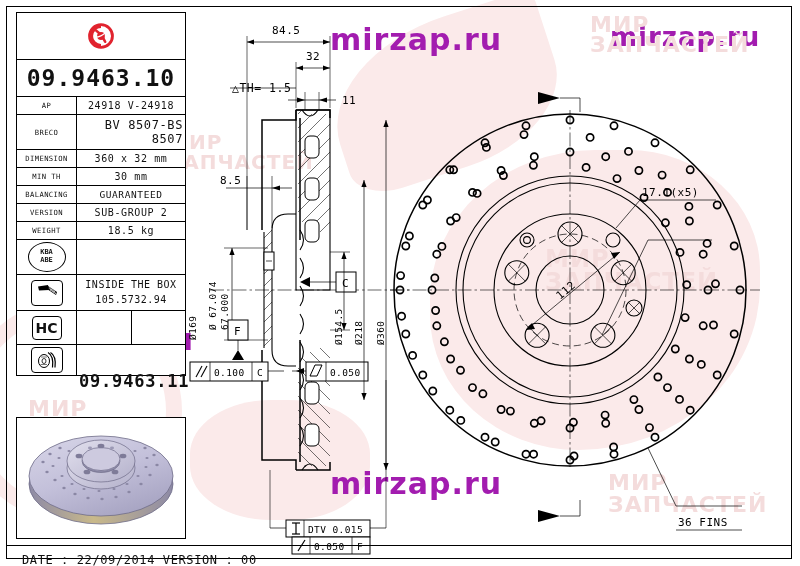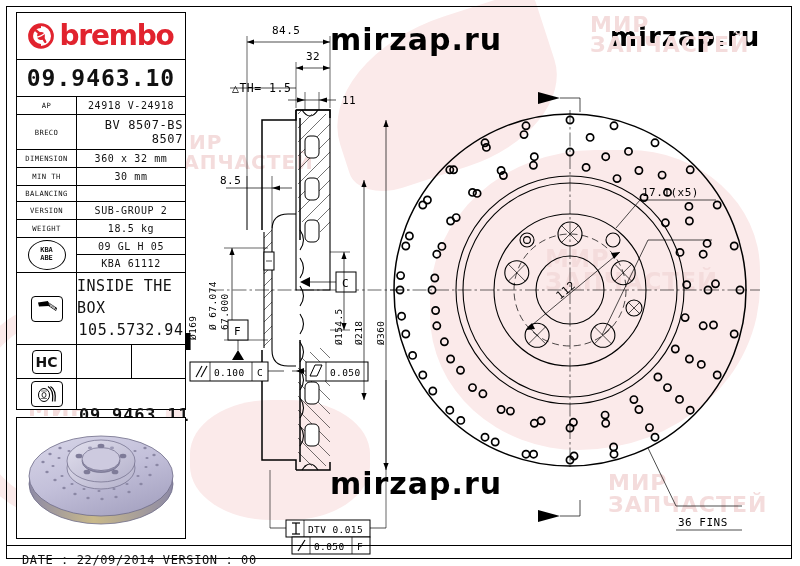--- a/index.html
+++ b/index.html
@@ -3,21 +3,21 @@
 <meta charset="utf-8">
 <style>
   html,body{margin:0;padding:0;background:#fff;}
   body{width:800px;height:566px;position:relative;overflow:hidden;
        font-family:"DejaVu Sans Mono","Liberation Mono",monospace;color:#111;}
 
   
   .wm{position:absolute;pointer-events:none;user-select:none;z-index:0;}
   .wm-txt{color:#f4dcdc;font-family:"DejaVu Sans","Liberation Sans",sans-serif;
           font-weight:bold;letter-spacing:1px;}
-  .wm-ru{color:#000000;}
+  .wm-ru{color:#a21caf;}
   .wm-circle{border-radius:50%;border:16px solid #fbeaea;}
   .wm-swoosh{background:#fbeaea;}
 
   
   #frame{position:absolute;left:6px;top:6px;width:786px;height:553px;
          border:1.6px solid #000;box-sizing:border-box;z-index:2;}
   #footer-line{position:absolute;left:6px;top:545px;width:786px;height:0;
                border-top:1.6px solid #000;z-index:3;}
   #footer-text{position:absolute;left:22px;top:553px;font-size:12px;letter-spacing:.6px;z-index:4;}
 
@@ -43,21 +43,21 @@
   #pn-row span{font-size:23px;letter-spacing:1px;font-weight:bold;}
 
   .prow.tall{min-height:34px;}
   .icon-cell{width:60px;min-width:60px;border-right:1.2px solid #000;box-sizing:border-box;
              display:flex;align-items:center;justify-content:center;padding:2px 0;}
   .stack-cell{flex:1;display:flex;flex-direction:column;}
   .stack-cell > div{display:flex;align-items:center;justify-content:center;
                     font-size:10px;letter-spacing:.6px;padding:2.5px 0;}
   .stack-cell > div:first-child{border-bottom:1.2px solid #000;}
   .two-line{flex:1;display:flex;flex-direction:column;align-items:center;
-            justify-content:center;font-size:15px;letter-spacing:.5px;line-height:1.45;padding:3px 0;}
+            justify-content:center;font-size:10px;letter-spacing:.5px;line-height:1.45;padding:3px 0;}
   .split-cell{flex:1;display:flex;}
   .split-cell > div{flex:1;}
   .split-cell > div:first-child{border-right:1.2px solid #000;}
   #pn2-row{height:30px;}
   #pn2-row .pv{font-size:17px;font-weight:bold;letter-spacing:.8px;margin-top:33px;}
 
   
   .kba{width:36px;height:28px;border:1.3px solid #000;border-radius:50%;
        display:flex;flex-direction:column;align-items:center;justify-content:center;
        font-size:7px;line-height:1.12;font-weight:bold;}
@@ -115,21 +115,20 @@
 <div id="panel">
 
   <div id="logo-row">
     <svg width="26" height="26" viewBox="0 0 100 100">
       <circle cx="50" cy="50" r="44" fill="none" stroke="#e1232e" stroke-width="11"></circle>
       <path d="M50 14 A36 36 0 0 0 50 86" fill="none" stroke="#e1232e" stroke-width="11"></path>
       <circle cx="50" cy="50" r="15" fill="#e1232e"></circle>
       <path d="M32 30 Q52 44 66 72" fill="none" stroke="#e1232e" stroke-width="10" stroke-linecap="round"></path>
       <path d="M22 54 Q46 58 70 34" fill="none" stroke="#fff" stroke-width="5"></path>
     </svg>
-    <span id="logo-word" style="color:#e1232e;">brembo</span>
   </div>
 
   <div id="pn-row">
     <span>09.9463.10</span>
   </div>
 
   <div class="prow">
     <div class="pk">AP</div>
     <div class="pv">24918 V-24918</div>
   </div>
@@ -140,40 +139,37 @@
   <div class="prow">
     <div class="pk">DIMENSION</div>
     <div class="pv">360 x 32 mm</div>
   </div>
   <div class="prow">
     <div class="pk">MIN TH</div>
     <div class="pv">30 mm</div>
   </div>
   <div class="prow">
     <div class="pk">BALANCING</div>
+    <div class="pv" style="font-size:9.5px;">GUARANTEED</div>
   </div>
   <div class="prow">
     <div class="pk">VERSION</div>
     <div class="pv">SUB-GROUP 2</div>
   </div>
   <div class="prow">
     <div class="pk">WEIGHT</div>
     <div class="pv">18.5 kg</div>
   </div>
 
   <div class="prow tall">
     <div class="icon-cell">
       <div class="kba">
         <span>KBA</span>
         <span>ABE</span>
       </div>
-    </div>
-    <div class="stack-cell">
-      <div>09 GL H 05</div>
-      <div>KBA 61112</div>
     </div>
   </div>
 
   <div class="prow tall">
     <div class="icon-cell">
       <div class="boxicon">
         <svg width="22" height="18" viewBox="0 0 44 36">
           <path d="M4 5 L24 2 L26 12 L6 13 Z" fill="#000"></path>
           <path d="M24 4 L42 16 L40 22 L25 12 Z" fill="#000"></path>
           <g stroke="#fff" stroke-width="1.6">

